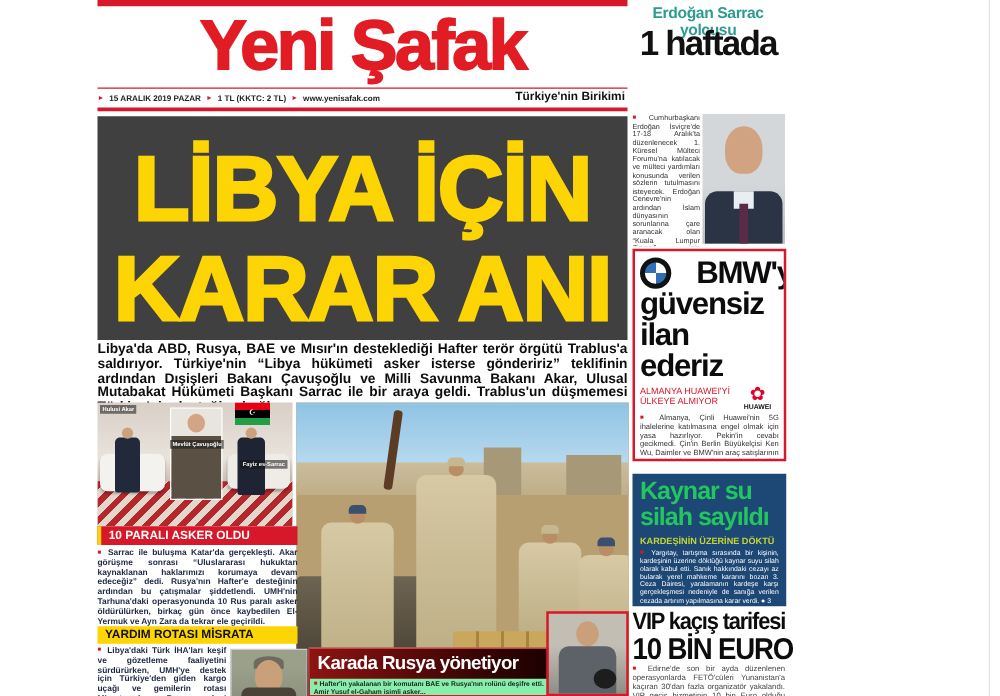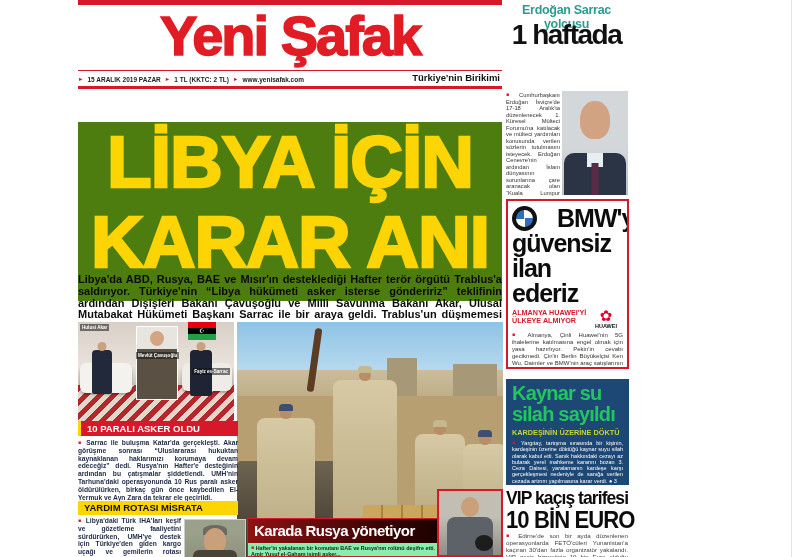--- a/index.html
+++ b/index.html
@@ -13,22 +13,22 @@
     font-size:56px; font-weight:bold; color:#e11c24; letter-spacing:-2px;
     -webkit-text-stroke:1.5px #e11c24; line-height:64px; }
   .rule-thin { left:78px; top:70px; width:424px; height:1px; background:#d7182a; }
   .dateline { left:78px; top:73px; width:424px; height:12px; font-size:6.5px; font-weight:bold;
     color:#222; display:flex; align-items:center; gap:4px; }
   .dateline .arrow { color:#d7182a; font-size:5.5px; }
   .tagline { right:300px; top:72px; font-size:9.5px; font-weight:bold; color:#111; }
   .rule-thick { left:78px; top:86px; width:424px; height:3px; background:#d7182a; }
 
   
-  .headline-box { left:78px; top:93px; width:424px; height:179px; background:#4d7c0f;
-    display:flex; flex-direction:column; justify-content:flex-start; align-items:center;margin-top:29px; }
+  .headline-box { left:78px; top:93px; width:424px; height:179px; background:#404040;
+    display:flex; flex-direction:column; justify-content:flex-end; align-items:center; }
   .headline-line { font-size:73px; font-weight:900; color:#fdd404; letter-spacing:-1px;
     line-height:80px; -webkit-text-stroke:2.5px #fdd404; white-space:nowrap; }
   .deck { left:78px; top:274px; width:424px; height:47px; font-size:11px; font-weight:bold;
     color:#0c0c0c; text-align:justify; line-height:11.8px; }
 
   
   .meeting-photo { left:78px; top:322px; width:156px; height:99px; overflow:hidden;
     background:linear-gradient(180deg,#d9cfc7 0%, #e9e3dc 45%, #c4b3a6 70%, #ded2c7 100%); }
   .carpet { position:absolute; left:0; bottom:0; width:100%; height:36px;
     background:repeating-linear-gradient(135deg,#b3272d 0 5px,#e3d7cc 5px 10px); }
@@ -135,21 +135,21 @@
 
   .bmw-box { left:506px; top:199px; width:123px; height:170px; border:2px solid #d7182a;
     background:#fff; padding:3px 4px; overflow:hidden; }
   .bmw-kicker { text-align:center; font-size:10px; font-weight:800; color:#d7182a; letter-spacing:-0.3px; }
   .bmw-title-row { display:flex; align-items:center; gap:20px; margin-top:2px; }
   .bmw-logo { width:25px; height:25px; border-radius:50%; background:#111; position:relative; flex:0 0 auto; }
   .bmw-logo::after { content:""; position:absolute; inset:4px; border-radius:50%;
     background:conic-gradient(#fff 0 90deg, #2e6fb7 90deg 180deg, #fff 180deg 270deg, #2e6fb7 270deg 360deg); }
   .bmw-big { font-size:25px; font-weight:900; color:#0c0c0c; letter-spacing:-1px; line-height:25px; }
   .bmw-sub-row { display:flex; justify-content:space-between; margin-top:3px; }
-  .bmw-sub { font-size:7.2px; font-weight:700; color:#d7182a; line-height:8px; }
+  .bmw-sub { font-size:7.2px; font-weight:400; color:#d7182a; line-height:8px; }
   .huawei { text-align:center; width:34px; }
   .huawei-flower { color:#e4002b; font-size:15px; line-height:14px; }
   .huawei-label { font-size:5.5px; font-weight:800; color:#111; }
   .bmw-body { margin-top:2px; font-size:6px; color:#333; line-height:6.9px; text-align:justify; }
 
   .kaynar-box { left:506px; top:379px; width:123px; height:106px; background:#1d4775;
     padding:4px 6px; overflow:hidden; }
   .kaynar-title { font-size:20px; font-weight:900; color:#22c55e; letter-spacing:-0.8px; line-height:21px; }
   .kaynar-sub { font-size:7.3px; font-weight:800; color:#c6d433; margin-top:3px; }
   .kaynar-body { font-size:5.5px; color:#fff; line-height:6.3px; margin-top:2px; text-align:justify; }

